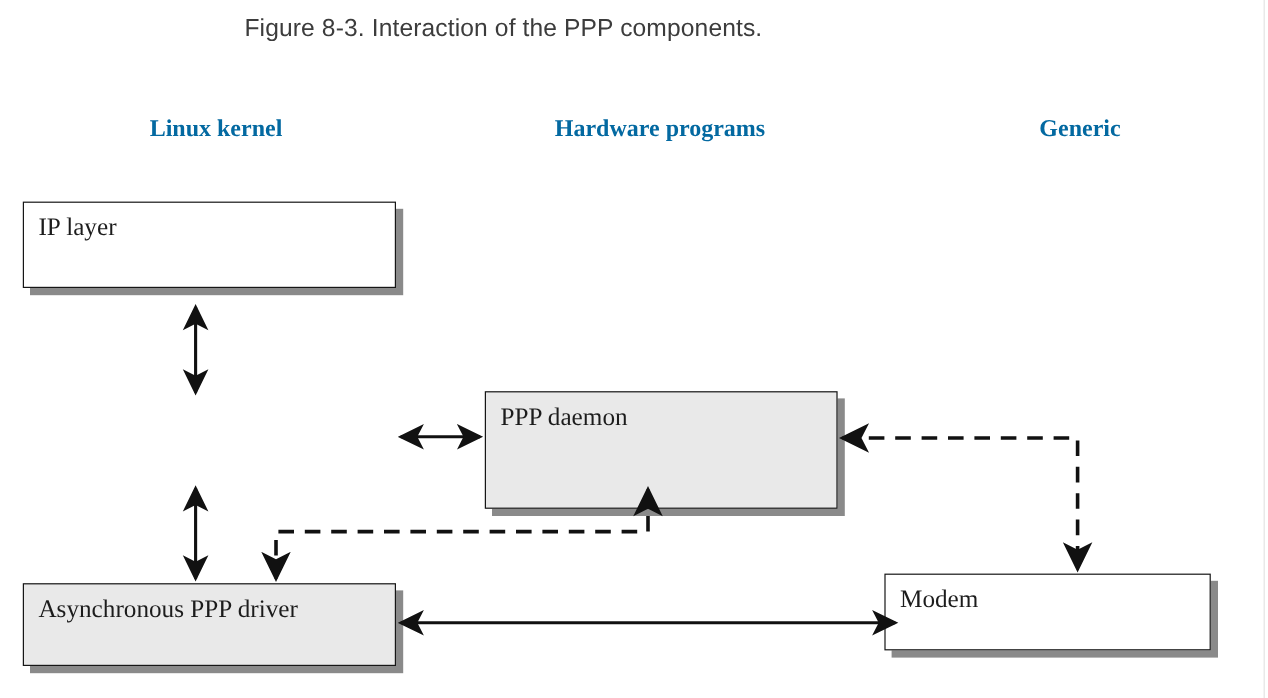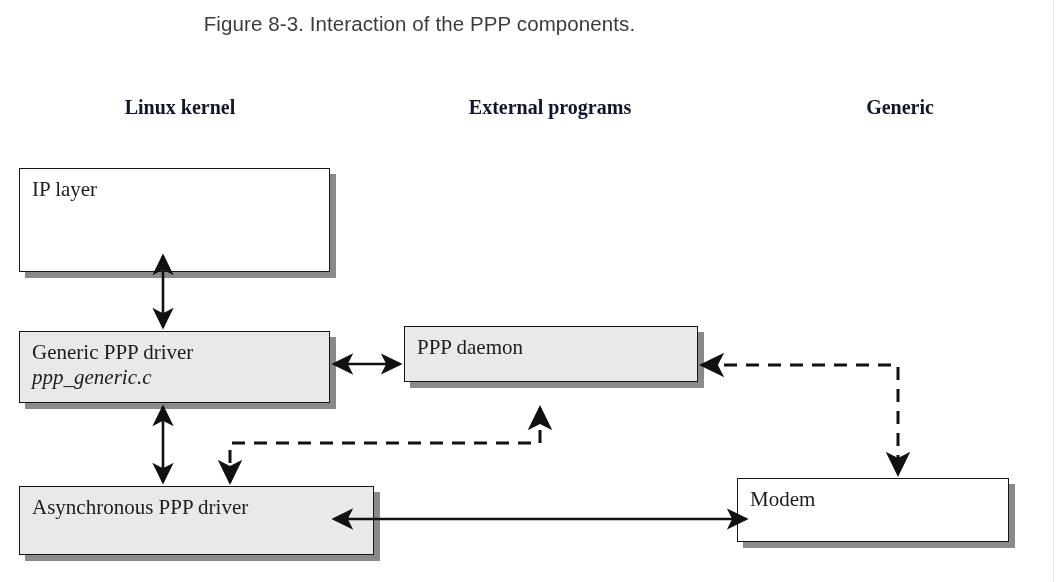--- a/index.html
+++ b/index.html
@@ -36,21 +36,21 @@
     font-size: 20.5px;
     color: #3c3c3c;
     letter-spacing: 0.1px;
     white-space: nowrap;
   }
   .col-header {
     position: absolute;
     font-family: "Liberation Serif", serif;
     font-weight: bold;
     font-size: 20px;
-    color: #0f172a;
+    color: #0369a1;
     text-align: center;
     white-space: nowrap;
     transform: translateX(-50%);
   }
   
   .box {
     position: absolute;
     box-sizing: border-box;
     border: 1.6px solid #161616;
     box-shadow: 6px 6px 0 0 #8a8a8a;
@@ -87,37 +87,33 @@
 </head>
 <body>
 
 <div id="page">
 
   <div id="page-edge"></div>
 
   <div class="caption">Figure 8-3. Interaction of the PPP components.</div>
 
   <div class="col-header" id="hdr-0" style="left:180px; top:96px;">Linux kernel</div>
-  <div class="col-header" id="hdr-1" style="left:550px; top:96px;">External programs</div>
+  <div class="col-header" id="hdr-1" style="left:550px; top:96px;">Hardware programs</div>
   <div class="col-header" id="hdr-2" style="left:900px; top:96px;">Generic</div>
 
-  <div class="box white" id="box-ip-layer" style="left:19px; top:168px; width:311px; height:104px;">
+  <div class="box white" id="box-ip-layer" style="left:19px; top:168px; width:311px; height:72px;">
     <div class="line1">IP layer</div>
   </div>
 
-  <div class="box gray" id="box-generic-ppp-driver" style="left:19px; top:331px; width:311px; height:72px;">
-    <div class="line1">Generic PPP driver</div>
-    <div class="line2">ppp_generic.c</div>
-  </div>
 
-  <div class="box gray" id="box-ppp-daemon" style="left:404px; top:326px; width:294px; height:56px;">
+  <div class="box gray" id="box-ppp-daemon" style="left:404px; top:326px; width:294px; height:98px;">
     <div class="line1">PPP daemon</div>
   </div>
 
-  <div class="box gray" id="box-asynchronous-ppp-driver" style="left:19px; top:486px; width:355px; height:69px;">
+  <div class="box gray" id="box-asynchronous-ppp-driver" style="left:19px; top:486px; width:311px; height:69px;">
     <div class="line1">Asynchronous PPP driver</div>
   </div>
 
   <div class="box white" id="box-modem" style="left:737px; top:478px; width:272px; height:64px;">
     <div class="line1">Modem</div>
   </div>
 
   <svg id="connectors" viewBox="0 0 1057 582">
     <defs>
       <marker id="ah" markerWidth="9" markerHeight="9" refX="7.4" refY="4.5" orient="auto" markerUnits="strokeWidth">

